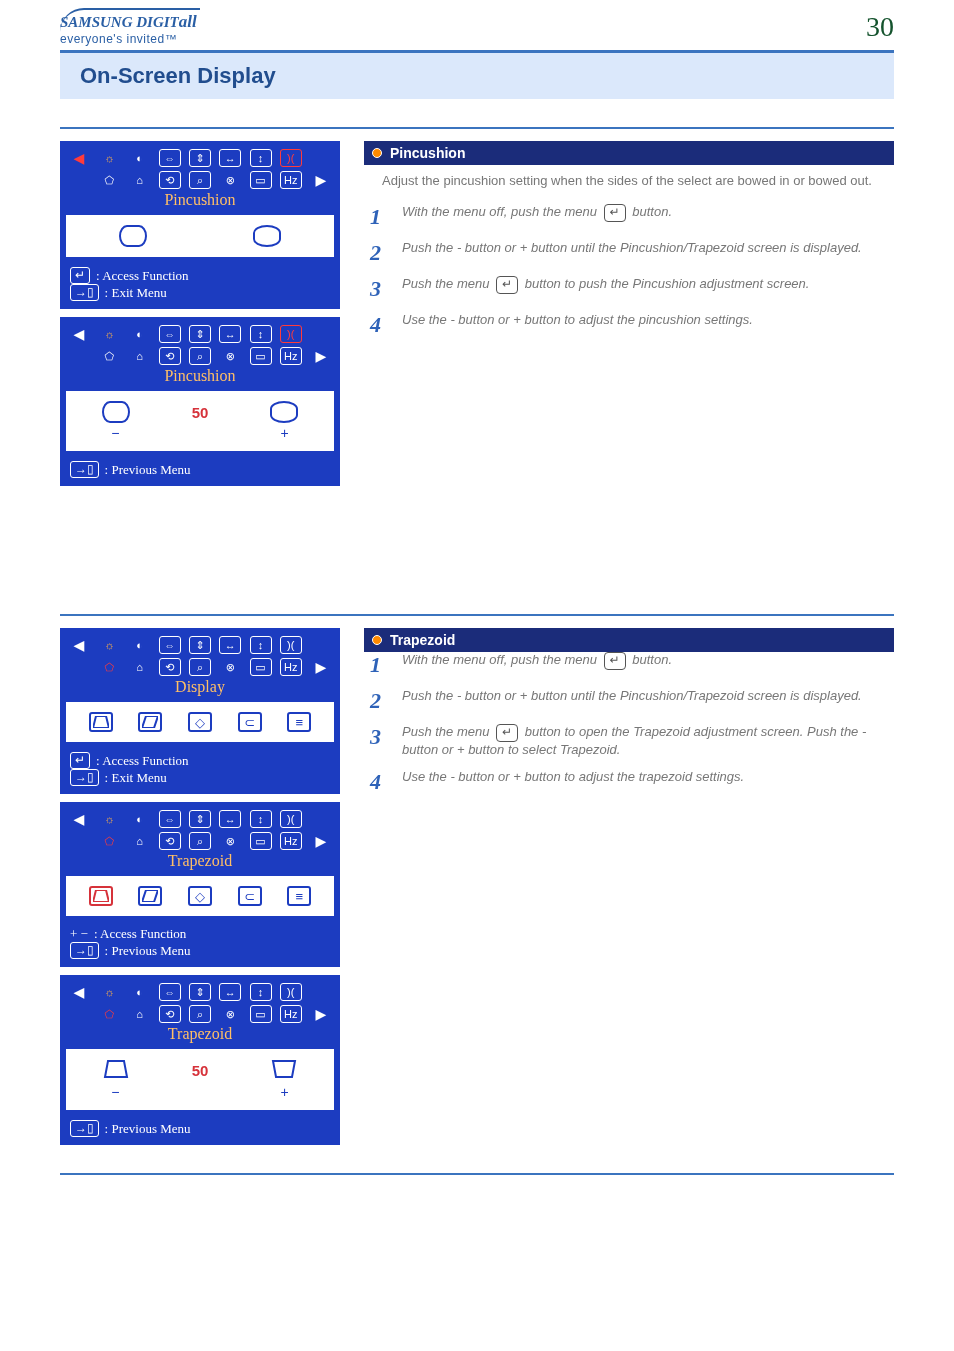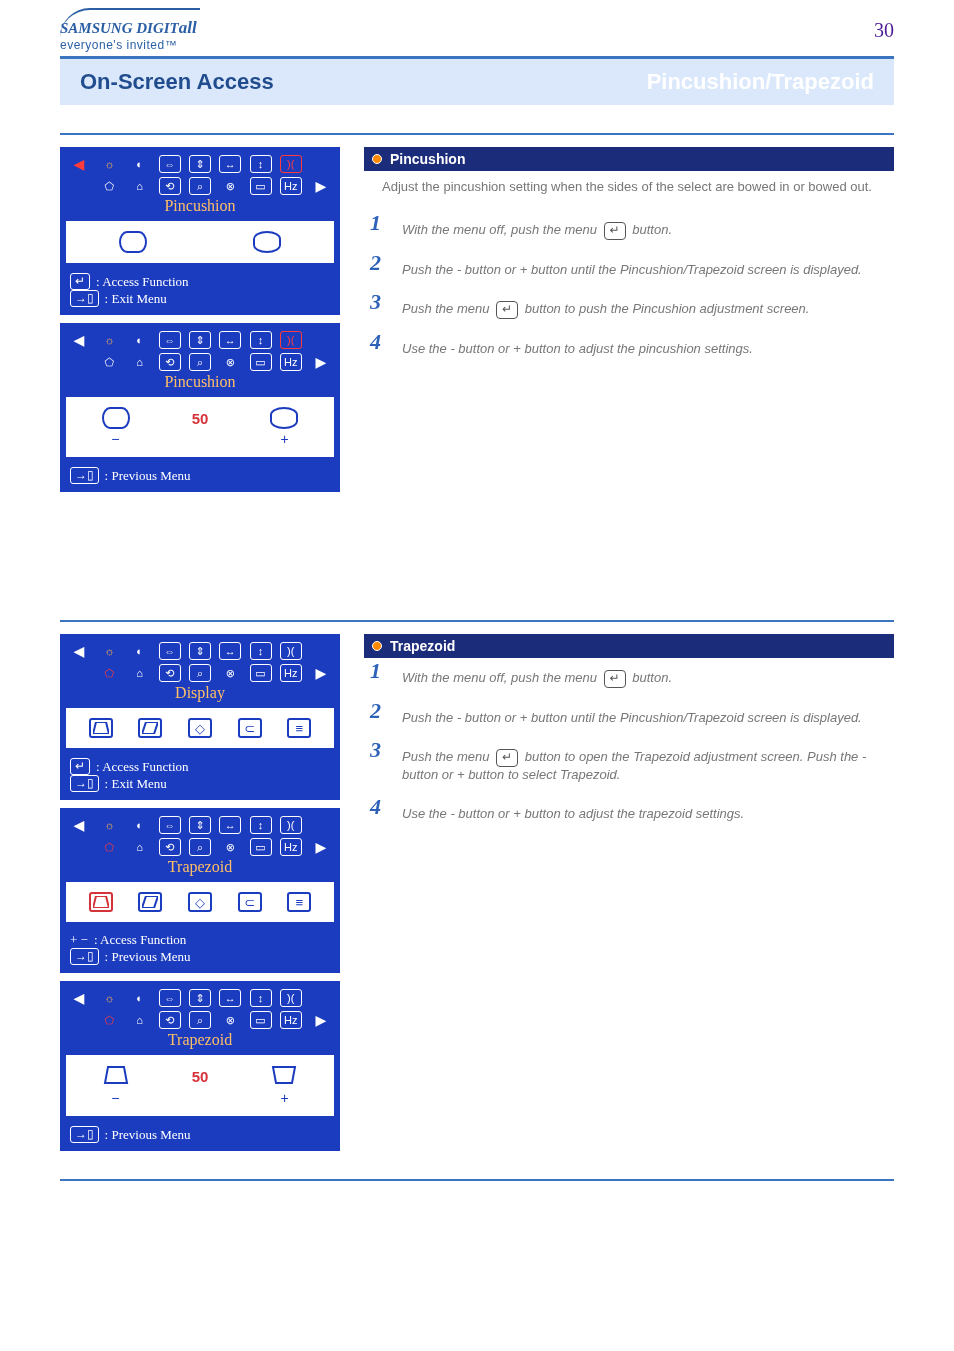--- a/index.html
+++ b/index.html
@@ -19,25 +19,25 @@
   }
   .logo-wrap { width: 140px; }
   .logo-top {
     font-family: 'Times New Roman', serif;
     font-weight: bold;
     color: #2a5fa5;
     font-size: 15px;
     font-style: italic;
     border-top: 2px solid #2a5fa5;
     border-top-left-radius: 60px;
-    padding-top: 8px;
+    padding-top: 2px;
   }
   .logo-top .itall { font-style: italic; font-size: 17px; }
   .logo-sub { font-size: 12px; color: #2a5fa5; letter-spacing: 0.5px; }
-  .page-number { font-size: 20px; color: #4c1d95; font-family: 'Times New Roman', serif; }
+  .page-number { font-size: 28px; color: #14532d; font-family: 'Times New Roman', serif; }
   .rule-blue { border: 0; border-top: 3px solid #3b74bf; margin: 4px 60px 0 60px; }
   .title-band {
     background: #dbe8fb;
     margin: 0 60px;
     padding: 10px 20px;
     display: flex;
     justify-content: space-between;
   }
   .title-left { font-size: 22px; font-weight: bold; color: #214d8e; font-family: Arial; }
   .title-right { font-size: 22px; font-weight: bold; color: #fff; font-family: Arial; }
@@ -119,38 +119,37 @@
   }
   .bullet-dot { width:10px; height:10px; background:#ff8a00; border-radius:50%; border:1px solid #fff; }
   .feature-desc { color:#777; font-size:13px; margin: 8px 4px 14px 18px; line-height:1.3; }
   .step { display:flex; align-items:flex-start; gap:14px; margin: 0 0 10px 6px; font-style:italic; color:#777; }
   .step-num { font-family:'Times New Roman',serif; font-size:22px; font-weight:bold; color:#2e62b8; font-style:italic; width:18px; }
   .enter-key {
     display:inline-flex; align-items:center; justify-content:center;
     width:22px; height:18px; border:1.5px solid #555; border-radius:4px;
     font-size:12px; color:#555; margin:0 3px; font-style:normal;
   }
-  .step-text { flex:1; font-size:13px; line-height:1.3;margin-top:12px; }
+  .step-text { flex:1; font-size:13px; line-height:1.3; }
 
   .section-spacer { height: 100px; }
 </style>
 </head>
 <body>
 
 <div class="page-header">
   <div class="logo-wrap">
     <div class="logo-top"><span>SAMSUNG DIGIT</span><span class="itall">all</span></div>
     <div class="logo-sub">everyone's invited™</div>
   </div>
   <div class="page-number">30</div>
 </div>
 <hr class="rule-blue">
 <div class="title-band">
-  <span class="title-left">On-Screen Access</span>
-  <span class="title-right">Pincushion/Trapezoid</span>
+  <span class="title-left">On-Screen Display</span>
 </div>
 
 <div class="section-gap"></div>
 <hr class="thin-rule">
 
 <div class="content">
 <div class="row">
   <div class="left-col">
 
     <div class="osd">

